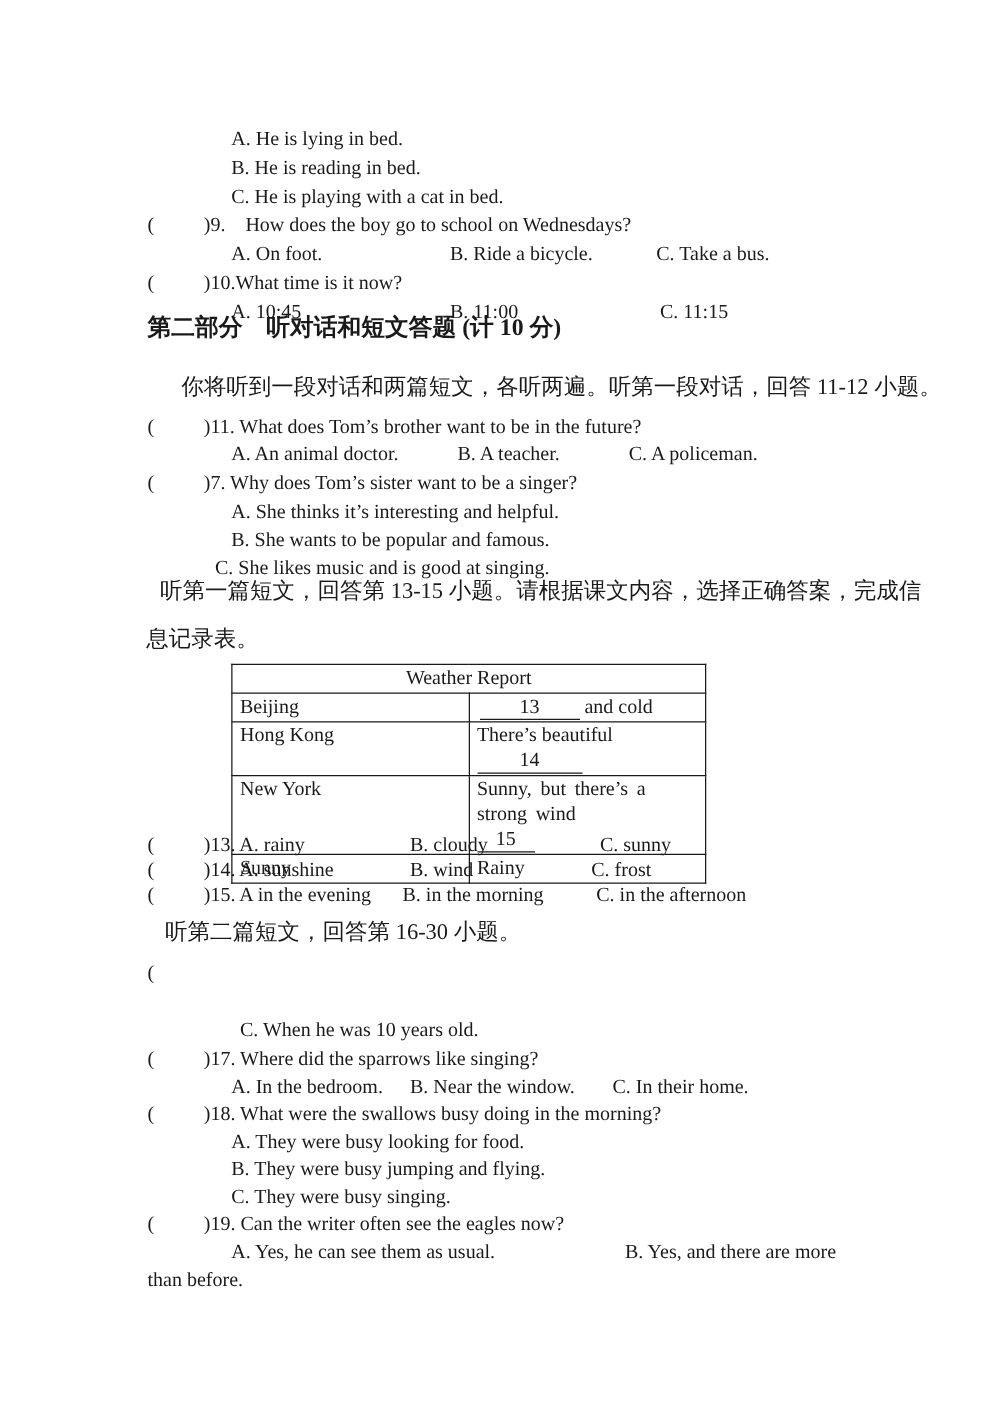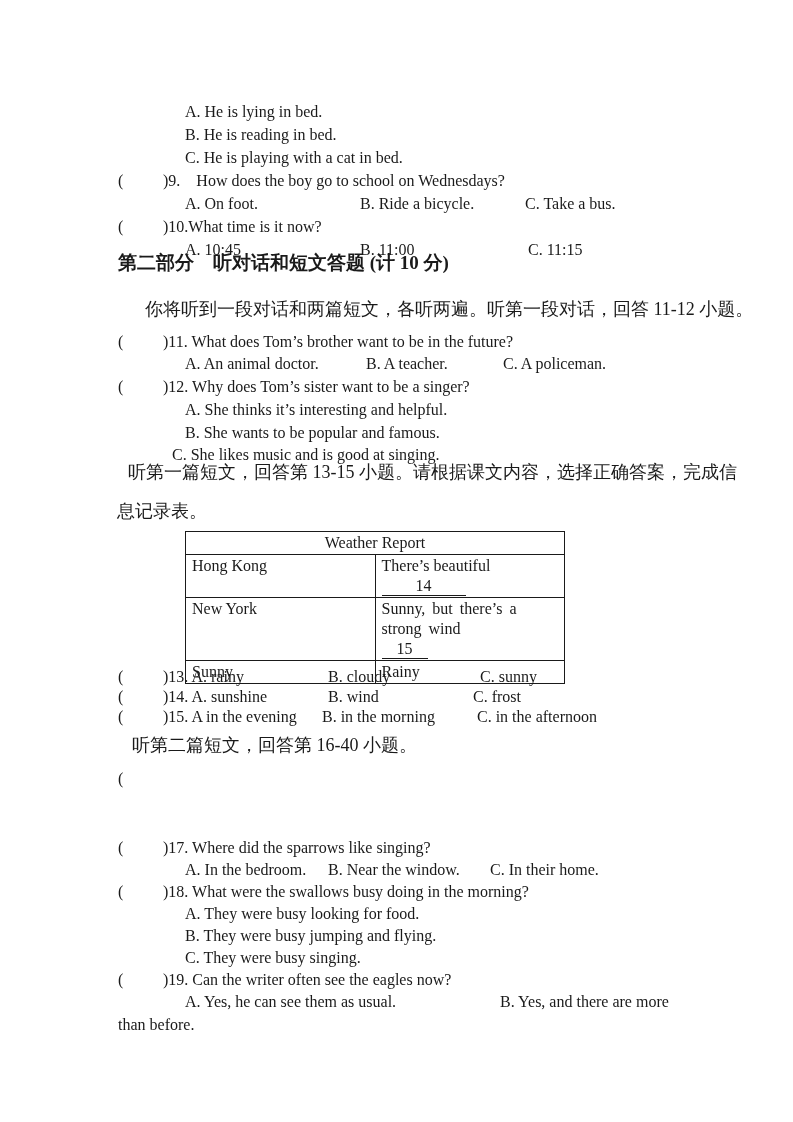--- a/index.html
+++ b/index.html
@@ -65,37 +65,41 @@
     <span style="left:163px">)11. What does Tom’s brother want to be in the future?</span>
   </div>
   <div class="ln" style="top:352px">
     <span style="left:185px">A. An animal doctor.</span>
     <span style="left:366px">B. A teacher.</span>
     <span style="left:503px">C. A policeman.</span>
   </div>
 
   <div class="ln" style="top:375px">
     <span style="left:118px">(</span>
-    <span style="left:163px">)12. Why does Tom’s sister want to be a singer?</span>
+    <span style="left:163px">)7. Why does Tom’s sister want to be a singer?</span>
   </div>
   <div class="ln" style="top:398px"><span style="left:185px">A. She thinks it’s interesting and helpful.</span></div>
   <div class="ln" style="top:421px"><span style="left:185px">B. She wants to be popular and famous.</span></div>
   <div class="ln" style="top:443px"><span style="left:172px">C. She likes music and is good at singing.</span></div>
 
   <div class="ln cjk" style="top:460px">
     <span style="left:128px">听第一篇短文，回答第 13-15 小题。请根据课文内容，选择正确答案，完成信</span>
   </div>
   <div class="ln cjk" style="top:499px">
     <span style="left:117px">息记录表。</span>
   </div>
 
   <table class="wt">
     <tbody>
         <tr>
       <th colspan="2">Weather Report</th>
+    </tr>
+    <tr class="r1">
+      <td class="city">Beijing</td>
+      <td><span class="blank" style="width:80px;margin-left:2px">13</span><span> and cold</span></td>
     </tr>
     <tr class="r1">
       <td class="city">Hong Kong</td>
       <td><span>There’s beautiful </span><span class="blank" style="width:84px">14</span></td>
     </tr>
     <tr class="rbig">
       <td class="city">New York</td>
       <td><span class="jst">Sunny, but there’s a strong wind</span><br><span class="blank" style="width:46px">15</span></td>
     </tr>
     <tr class="r1">
@@ -118,25 +122,28 @@
     <span style="left:473px">C. frost</span>
   </div>
   <div class="ln" style="top:705px">
     <span style="left:118px">(</span>
     <span style="left:163px">)15. A in the evening</span>
     <span style="left:322px">B. in the morning</span>
     <span style="left:477px">C. in the afternoon</span>
   </div>
 
   <div class="ln cjk" style="top:733px">
-    <span style="left:132px">听第二篇短文，回答第 16-40 小题。</span>
+    <span style="left:132px">听第二篇短文，回答第 16-30 小题。</span>
   </div>
 
   <div class="ln" style="top:767px">
     <span style="left:118px">(</span>
+  </div>
+  <div class="ln" style="top:813px">
+    <span style="left:192px">C. When he was 10 years old.</span>
   </div>
 
   <div class="ln" style="top:836px">
     <span style="left:118px">(</span>
     <span style="left:163px">)17. Where did the sparrows like singing?</span>
   </div>
   <div class="ln" style="top:858px">
     <span style="left:185px">A. In the bedroom.</span>
     <span style="left:328px">B. Near the window.</span>
     <span style="left:490px">C. In their home.</span>

